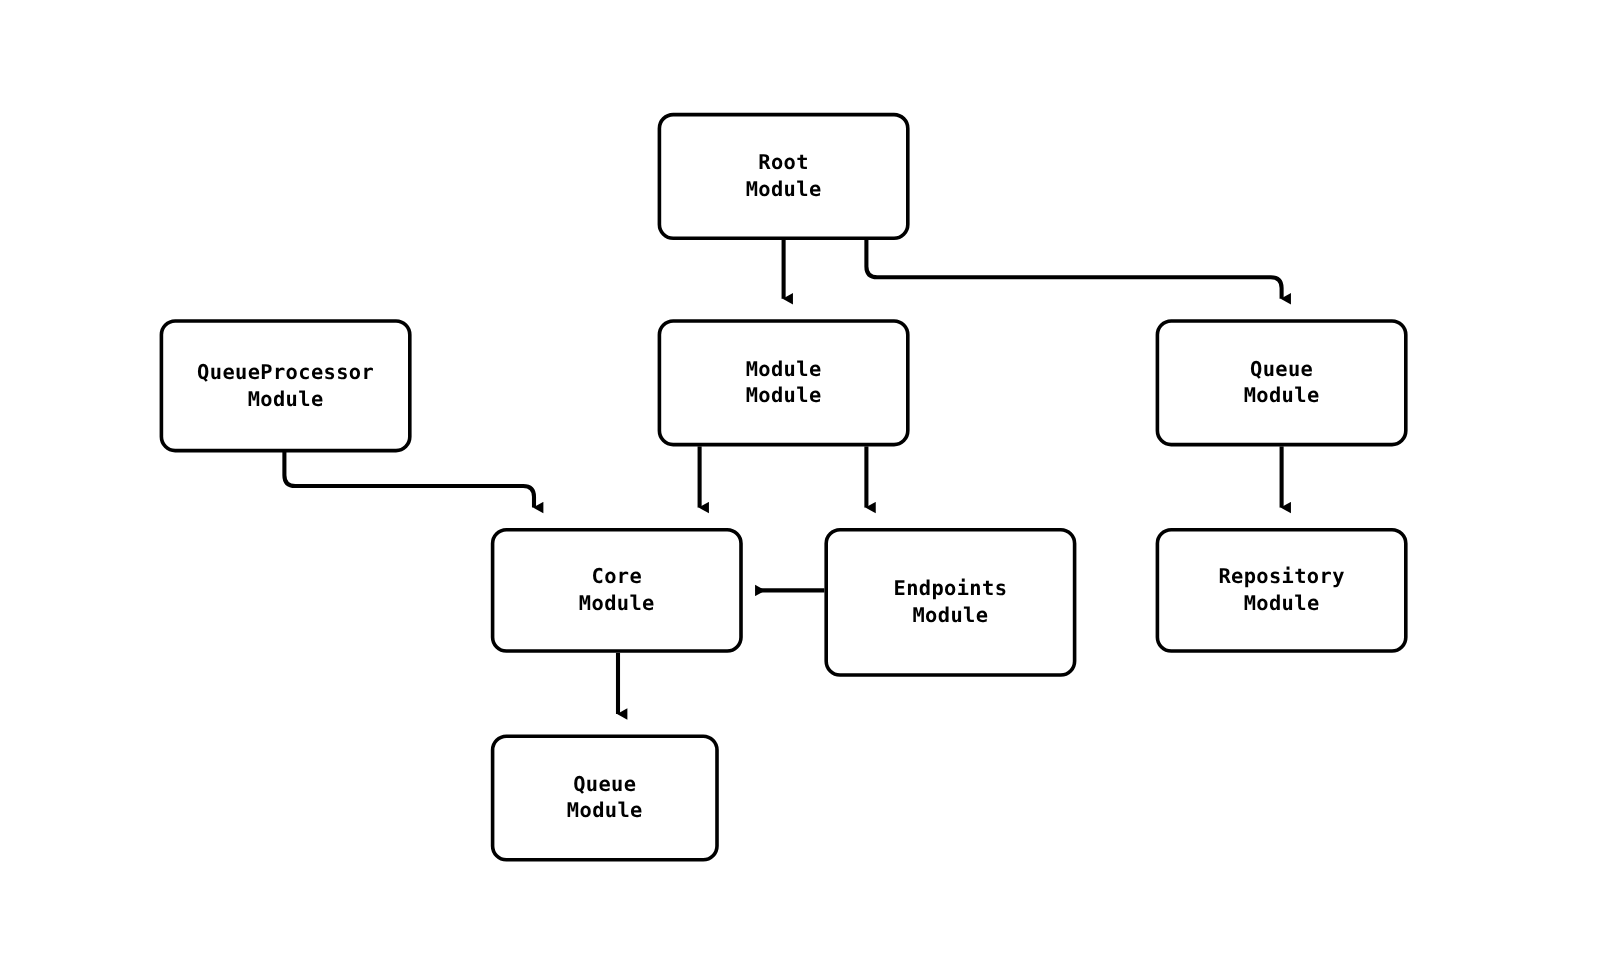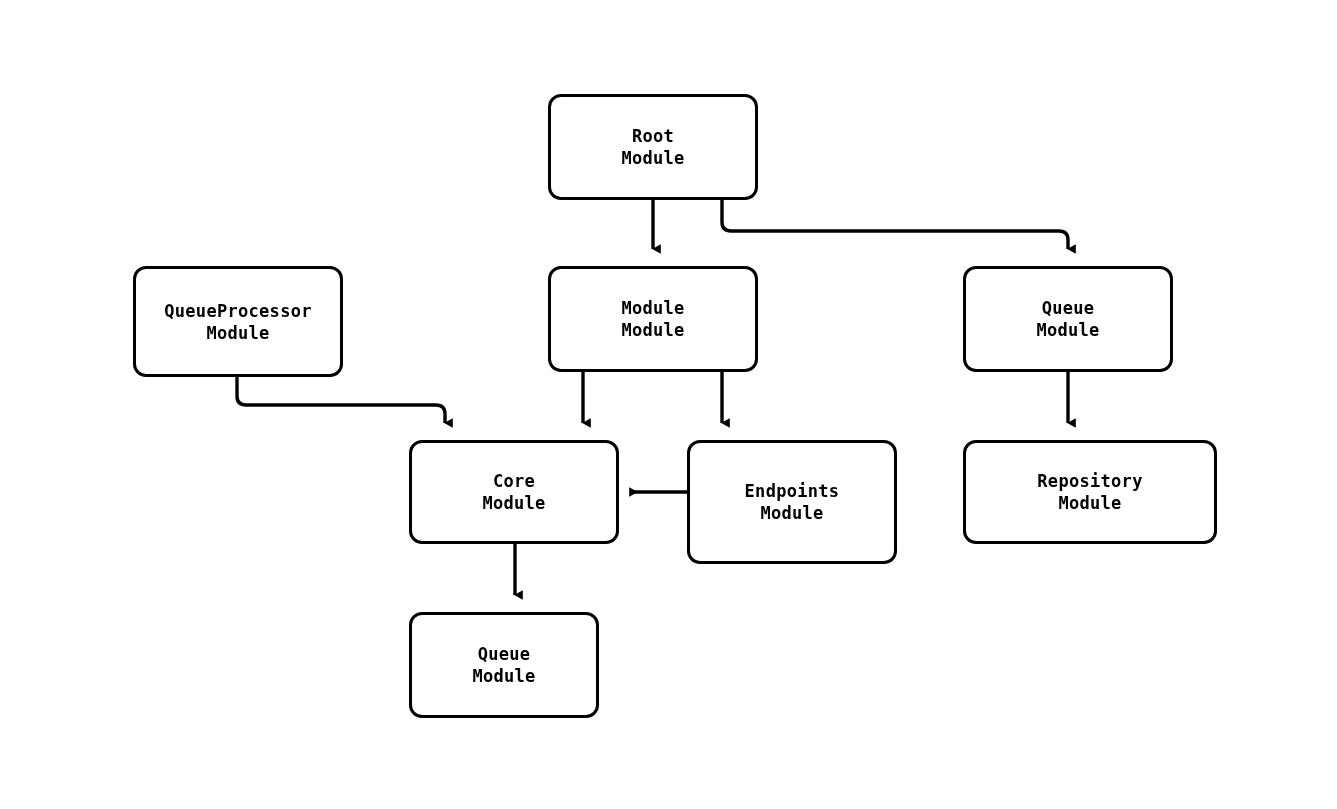--- a/index.html
+++ b/index.html
@@ -106,21 +106,21 @@
   <div class="node" style="left:409px; top:440px; width:210px; height:104px;">
     <span class="node-label">Core</span>
     <span class="node-label">Module</span>
   </div>
 
   <div class="node" style="left:687px; top:440px; width:210px; height:124px;">
     <span class="node-label">Endpoints</span>
     <span class="node-label">Module</span>
   </div>
 
-  <div class="node" style="left:963px; top:440px; width:254px; height:104px;">
+  <div class="node" style="left:963px; top:440px; width:210px; height:104px;">
     <span class="node-label">Repository</span>
     <span class="node-label">Module</span>
   </div>
 
   <div class="node" style="left:409px; top:612px; width:190px; height:106px;">
     <span class="node-label">Queue</span>
     <span class="node-label">Module</span>
   </div>
 
 </div>

